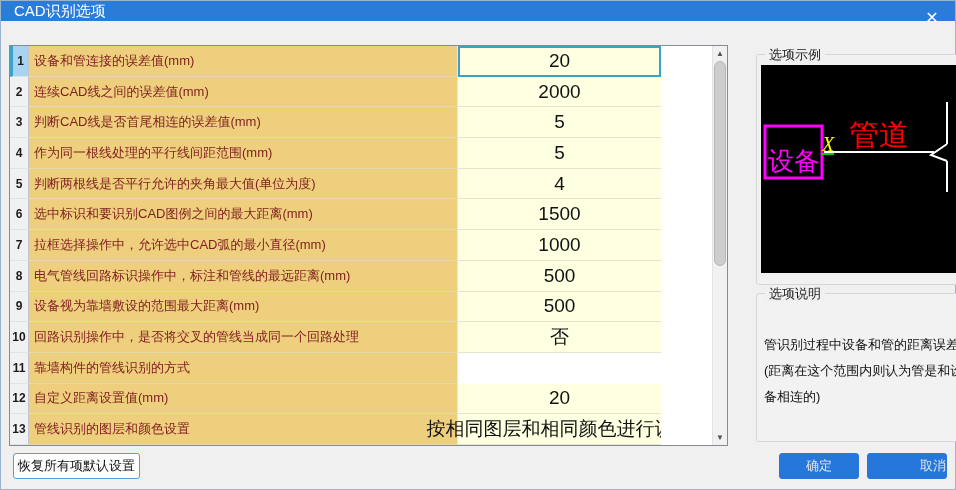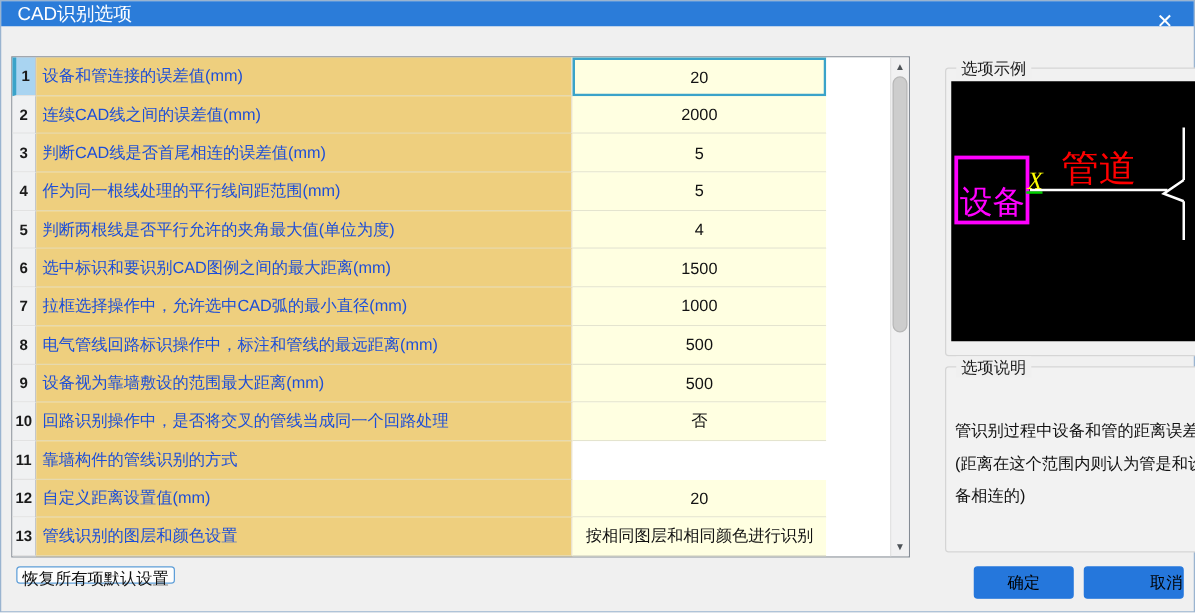--- a/index.html
+++ b/index.html
@@ -47,28 +47,28 @@
   }
   .grow.sel .cell-num {
     background:#a9d4f1;
     border-left:3px solid #3aa3c9;
     font-weight:bold;
   }
   .cell-desc {
     width:429px; background:#eecf7e;
     border-bottom:1px solid #e6d9ae; border-right:1px solid #e8e8e8;
     display:flex; align-items:center;
-    padding-left:5px; font-size:13px; color:#1d4ed8;
+    padding-left:5px; font-size:13px; color:#7f1d1d;
     white-space:nowrap; overflow:hidden;
   }
   .cell-val {
     width:203px; background:#ffffe1;
     border-bottom:1px solid #e4e4cf;
     display:flex; align-items:center; justify-content:center;
-    font-size:13px; color:#121212; white-space:nowrap;
+    font-size:19px; color:#121212; white-space:nowrap;
   }
   .grow.sel .cell-val { border:2px solid #3aa3c9; }
   .cell-fill { flex:1; background:#ffffff; }
   
   .vscroll {
     width:15px; height:100%; background:#f1f1f2;
     border-left:1px solid #e3e3e3;
     position:relative;
   }
   .sb-arrow {
@@ -100,28 +100,28 @@
   .canvas-wrap {
     position:absolute; left:4px; top:10px; width:209px; height:208px;
     background:#000000;
   }
   .desc-text {
     position:absolute; left:7px; top:38px; width:204px;
     font-size:13px; color:#111111; line-height:26px;
   }
   
   .btn-restore {
-    position:absolute; left:12px; top:452px; width:127px; height:14px;
+    position:absolute; left:12px; top:452px; width:127px; height:26px;
     background:#fdfdfd; border:1px solid #5e9ed8; border-radius:3px;
     font-size:13px; color:#111; font-family:inherit; cursor:pointer;
   }
   .btn-primary {
     position:absolute; top:452px; width:80px; height:26px;
     background:#2577dc; border:1px solid #2577dc; border-radius:3px;
-    color:#000000; font-size:13px; font-family:inherit; cursor:pointer;
+    color:#e5e5e5; font-size:13px; font-family:inherit; cursor:pointer;
   }
   #ok-btn { left:778px; }
   #cancel-btn { left:866px;text-align:right; }
 </style>
 </head>
 <body>
 
 <div class="dialog">
 
   <div class="titlebar">

